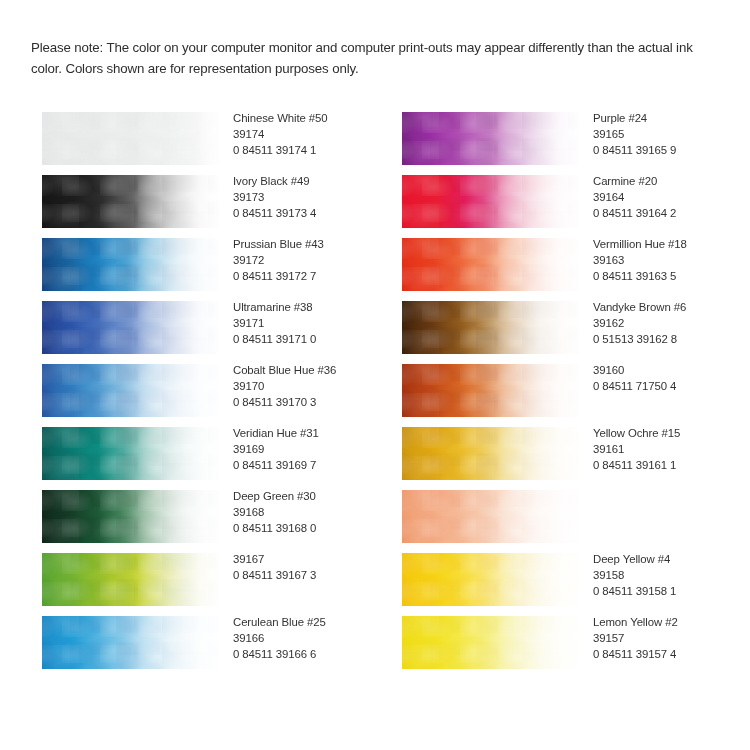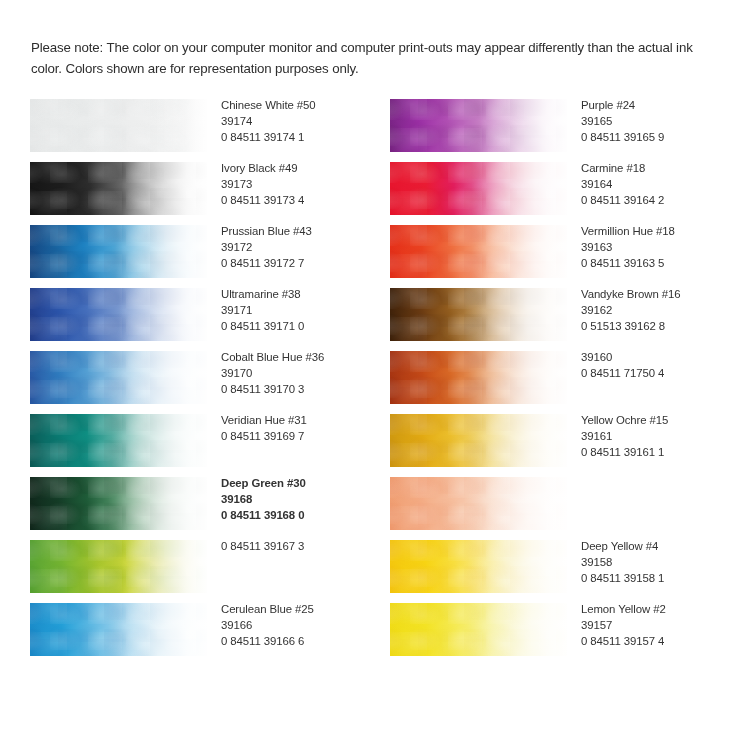--- a/index.html
+++ b/index.html
@@ -46,23 +46,24 @@
   .column {
     position: absolute;
     top: 0;
     width: 345px;
   }
   #col-left  { left: 30px;  }
   #col-right { left: 390px; }
 
   .swatch-row {
     position: absolute;
-    left: 0;
+    left: 12px;
     width: 345px;
     height: 53px;
+    margin-top: 13px;
   }
 
   
   .swatch {
     position: absolute;
     left: 0;
     top: 0;
     width: 177px;
     height: 53px;
     overflow: hidden;
@@ -199,44 +200,46 @@
         </div>
         <div class="swatch-row" style="top: 315px;">
           <div class="swatch">
             <div class="wash" style="background: linear-gradient(to right, rgb(10, 95, 90) 0%, rgb(10, 122, 114) 16%, rgb(14, 143, 131) 32%, rgb(92, 178, 167) 48%, rgb(174, 214, 207) 64%, rgb(220, 236, 234) 82%, rgb(246, 250, 249) 100%);"></div>
             <div class="grain" style="background-image: radial-gradient(at 22% 38%, rgba(7, 82, 79, 0.333) 0%, transparent 58%), radial-gradient(at 62% 72%, rgba(7, 82, 79, 0.24) 0%, transparent 55%), radial-gradient(at 40% 18%, rgba(11, 125, 118, 0.2) 0%, transparent 60%);"></div>
             <div class="grain-lite" style="background-image: radial-gradient(at 30% 66%, rgba(255, 255, 255, 0.55) 0%, transparent 52%), radial-gradient(at 72% 30%, rgba(255, 255, 255, 0.42) 0%, transparent 50%);"></div>
             <div class="fade" style="background: linear-gradient(to right, rgba(255, 255, 255, 0) 0%, rgba(255, 255, 255, 0) 46%, rgba(255, 255, 255, 0.3) 64%, rgba(255, 255, 255, 0.75) 82%, rgba(255, 255, 255, 0.96) 100%);"></div>
           </div>
           <div class="label">
             <span class="name">Veridian Hue #31</span>
+            <span class="sku">39169</span>
             <span class="upc">0 84511 39169 7</span>
           </div>
         </div>
-        <div class="swatch-row" style="top: 378px; font-weight: bold;">
+        <div class="swatch-row" style="top: 378px;">
           <div class="swatch">
             <div class="wash" style="background: linear-gradient(to right, rgb(16, 41, 28) 0%, rgb(20, 61, 39) 16%, rgb(30, 92, 56) 32%, rgb(78, 143, 101) 48%, rgb(157, 194, 168) 64%, rgb(215, 230, 220) 82%, rgb(246, 249, 247) 100%);"></div>
             <div class="grain" style="background-image: radial-gradient(at 22% 38%, rgba(12, 42, 28, 0.333) 0%, transparent 58%), radial-gradient(at 62% 72%, rgba(12, 42, 28, 0.24) 0%, transparent 55%), radial-gradient(at 40% 18%, rgba(20, 69, 44, 0.2) 0%, transparent 60%);"></div>
             <div class="grain-lite" style="background-image: radial-gradient(at 30% 66%, rgba(255, 255, 255, 0.55) 0%, transparent 52%), radial-gradient(at 72% 30%, rgba(255, 255, 255, 0.42) 0%, transparent 50%);"></div>
             <div class="fade" style="background: linear-gradient(to right, rgba(255, 255, 255, 0) 0%, rgba(255, 255, 255, 0) 44%, rgba(255, 255, 255, 0.3) 62%, rgba(255, 255, 255, 0.75) 80%, rgba(255, 255, 255, 0.96) 100%);"></div>
           </div>
           <div class="label">
             <span class="name">Deep Green #30</span>
             <span class="sku">39168</span>
             <span class="upc">0 84511 39168 0</span>
           </div>
         </div>
         <div class="swatch-row" style="top: 441px;">
           <div class="swatch">
             <div class="wash" style="background: linear-gradient(to right, rgb(91, 166, 52) 0%, rgb(118, 181, 49) 18%, rgb(168, 198, 44) 38%, rgb(203, 214, 58) 54%, rgb(226, 227, 139) 70%, rgb(240, 238, 198) 86%, rgb(250, 250, 240) 100%);"></div>
             <div class="grain" style="background-image: radial-gradient(at 22% 38%, rgba(79, 154, 44, 0.333) 0%, transparent 58%), radial-gradient(at 62% 72%, rgba(79, 154, 44, 0.24) 0%, transparent 55%), radial-gradient(at 40% 18%, rgba(99, 171, 53, 0.2) 0%, transparent 60%);"></div>
             <div class="grain-lite" style="background-image: radial-gradient(at 30% 66%, rgba(255, 255, 255, 0.55) 0%, transparent 52%), radial-gradient(at 72% 30%, rgba(255, 255, 255, 0.42) 0%, transparent 50%);"></div>
             <div class="fade" style="background: linear-gradient(to right, rgba(255, 255, 255, 0) 0%, rgba(255, 255, 255, 0) 52%, rgba(255, 255, 255, 0.3) 70%, rgba(255, 255, 255, 0.75) 88%, rgba(255, 255, 255, 0.96) 100%);"></div>
           </div>
           <div class="label">
+            <span class="sku">39167</span>
             <span class="upc">0 84511 39167 3</span>
           </div>
         </div>
         <div class="swatch-row" style="top: 504px;">
           <div class="swatch">
             <div class="wash" style="background: linear-gradient(to right, rgb(27, 142, 203) 0%, rgb(35, 160, 216) 18%, rgb(100, 188, 228) 36%, rgb(165, 214, 238) 54%, rgb(210, 233, 244) 72%, rgb(237, 246, 250) 88%, rgb(251, 253, 254) 100%);"></div>
             <div class="grain" style="background-image: radial-gradient(at 22% 38%, rgba(23, 117, 184, 0.333) 0%, transparent 58%), radial-gradient(at 62% 72%, rgba(23, 117, 184, 0.24) 0%, transparent 55%), radial-gradient(at 40% 18%, rgba(31, 157, 216, 0.2) 0%, transparent 60%);"></div>
             <div class="grain-lite" style="background-image: radial-gradient(at 30% 66%, rgba(255, 255, 255, 0.55) 0%, transparent 52%), radial-gradient(at 72% 30%, rgba(255, 255, 255, 0.42) 0%, transparent 50%);"></div>
             <div class="fade" style="background: linear-gradient(to right, rgba(255, 255, 255, 0) 0%, rgba(255, 255, 255, 0) 44%, rgba(255, 255, 255, 0.3) 62%, rgba(255, 255, 255, 0.75) 80%, rgba(255, 255, 255, 0.96) 100%);"></div>
           </div>
@@ -262,21 +265,21 @@
           </div>
         </div>
         <div class="swatch-row" style="top: 63px;">
           <div class="swatch">
             <div class="wash" style="background: linear-gradient(to right, rgb(232, 21, 47) 0%, rgb(234, 27, 51) 20%, rgb(226, 29, 94) 36%, rgb(227, 96, 155) 50%, rgb(238, 175, 199) 66%, rgb(244, 221, 230) 82%, rgb(251, 247, 249) 100%);"></div>
             <div class="grain" style="background-image: radial-gradient(at 22% 38%, rgba(213, 19, 44, 0.333) 0%, transparent 58%), radial-gradient(at 62% 72%, rgba(213, 19, 44, 0.24) 0%, transparent 55%), radial-gradient(at 40% 18%, rgba(234, 29, 53, 0.2) 0%, transparent 60%);"></div>
             <div class="grain-lite" style="background-image: radial-gradient(at 30% 66%, rgba(255, 255, 255, 0.55) 0%, transparent 52%), radial-gradient(at 72% 30%, rgba(255, 255, 255, 0.42) 0%, transparent 50%);"></div>
             <div class="fade" style="background: linear-gradient(to right, rgba(255, 255, 255, 0) 0%, rgba(255, 255, 255, 0) 46%, rgba(255, 255, 255, 0.3) 64%, rgba(255, 255, 255, 0.75) 82%, rgba(255, 255, 255, 0.96) 100%);"></div>
           </div>
           <div class="label">
-            <span class="name">Carmine #18</span>
+            <span class="name">Carmine #20</span>
             <span class="sku">39164</span>
             <span class="upc">0 84511 39164 2</span>
           </div>
         </div>
         <div class="swatch-row" style="top: 126px;">
           <div class="swatch">
             <div class="wash" style="background: linear-gradient(to right, rgb(229, 49, 25) 0%, rgb(234, 66, 32) 18%, rgb(239, 114, 66) 36%, rgb(245, 163, 123) 52%, rgb(248, 201, 176) 68%, rgb(251, 230, 220) 84%, rgb(253, 248, 245) 100%);"></div>
             <div class="grain" style="background-image: radial-gradient(at 22% 38%, rgba(212, 45, 21, 0.333) 0%, transparent 58%), radial-gradient(at 62% 72%, rgba(212, 45, 21, 0.24) 0%, transparent 55%), radial-gradient(at 40% 18%, rgba(234, 59, 31, 0.2) 0%, transparent 60%);"></div>
             <div class="grain-lite" style="background-image: radial-gradient(at 30% 66%, rgba(255, 255, 255, 0.55) 0%, transparent 52%), radial-gradient(at 72% 30%, rgba(255, 255, 255, 0.42) 0%, transparent 50%);"></div>
             <div class="fade" style="background: linear-gradient(to right, rgba(255, 255, 255, 0) 0%, rgba(255, 255, 255, 0) 46%, rgba(255, 255, 255, 0.3) 64%, rgba(255, 255, 255, 0.75) 82%, rgba(255, 255, 255, 0.96) 100%);"></div>
@@ -288,21 +291,21 @@
           </div>
         </div>
         <div class="swatch-row" style="top: 189px;">
           <div class="swatch">
             <div class="wash" style="background: linear-gradient(to right, rgb(65, 35, 10) 0%, rgb(109, 60, 18) 18%, rgb(150, 96, 31) 34%, rgb(185, 140, 78) 48%, rgb(214, 181, 140) 62%, rgb(236, 220, 200) 80%, rgb(250, 245, 239) 100%);"></div>
             <div class="grain" style="background-image: radial-gradient(at 22% 38%, rgba(59, 31, 8, 0.333) 0%, transparent 58%), radial-gradient(at 62% 72%, rgba(59, 31, 8, 0.24) 0%, transparent 55%), radial-gradient(at 40% 18%, rgba(106, 58, 18, 0.2) 0%, transparent 60%);"></div>
             <div class="grain-lite" style="background-image: radial-gradient(at 30% 66%, rgba(255, 255, 255, 0.55) 0%, transparent 52%), radial-gradient(at 72% 30%, rgba(255, 255, 255, 0.42) 0%, transparent 50%);"></div>
             <div class="fade" style="background: linear-gradient(to right, rgba(255, 255, 255, 0) 0%, rgba(255, 255, 255, 0) 42%, rgba(255, 255, 255, 0.3) 60%, rgba(255, 255, 255, 0.75) 78%, rgba(255, 255, 255, 0.96) 100%);"></div>
           </div>
           <div class="label">
-            <span class="name">Vandyke Brown #16</span>
+            <span class="name">Vandyke Brown #6</span>
             <span class="sku">39162</span>
             <span class="upc">0 51513 39162 8</span>
           </div>
         </div>
         <div class="swatch-row" style="top: 252px;">
           <div class="swatch">
             <div class="wash" style="background: linear-gradient(to right, rgb(169, 54, 18) 0%, rgb(197, 74, 23) 18%, rgb(218, 106, 38) 34%, rgb(231, 154, 98) 50%, rgb(240, 194, 160) 66%, rgb(248, 228, 214) 84%, rgb(253, 249, 246) 100%);"></div>
             <div class="grain" style="background-image: radial-gradient(at 22% 38%, rgba(155, 48, 16, 0.333) 0%, transparent 58%), radial-gradient(at 62% 72%, rgba(155, 48, 16, 0.24) 0%, transparent 55%), radial-gradient(at 40% 18%, rgba(193, 68, 21, 0.2) 0%, transparent 60%);"></div>
             <div class="grain-lite" style="background-image: radial-gradient(at 30% 66%, rgba(255, 255, 255, 0.55) 0%, transparent 52%), radial-gradient(at 72% 30%, rgba(255, 255, 255, 0.42) 0%, transparent 50%);"></div>
             <div class="fade" style="background: linear-gradient(to right, rgba(255, 255, 255, 0) 0%, rgba(255, 255, 255, 0) 44%, rgba(255, 255, 255, 0.3) 62%, rgba(255, 255, 255, 0.75) 80%, rgba(255, 255, 255, 0.96) 100%);"></div>

